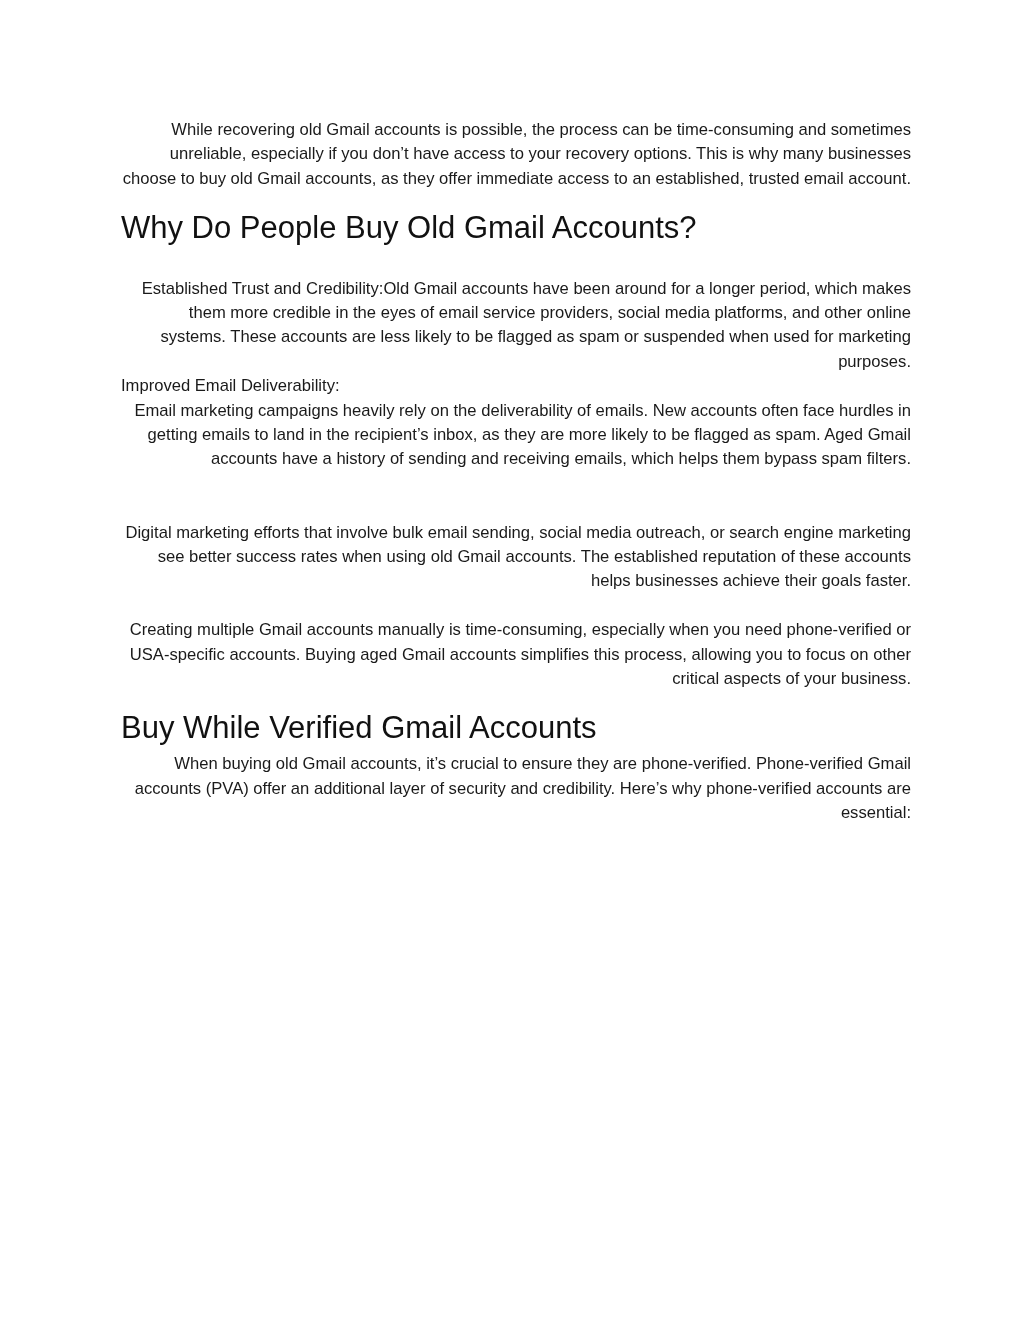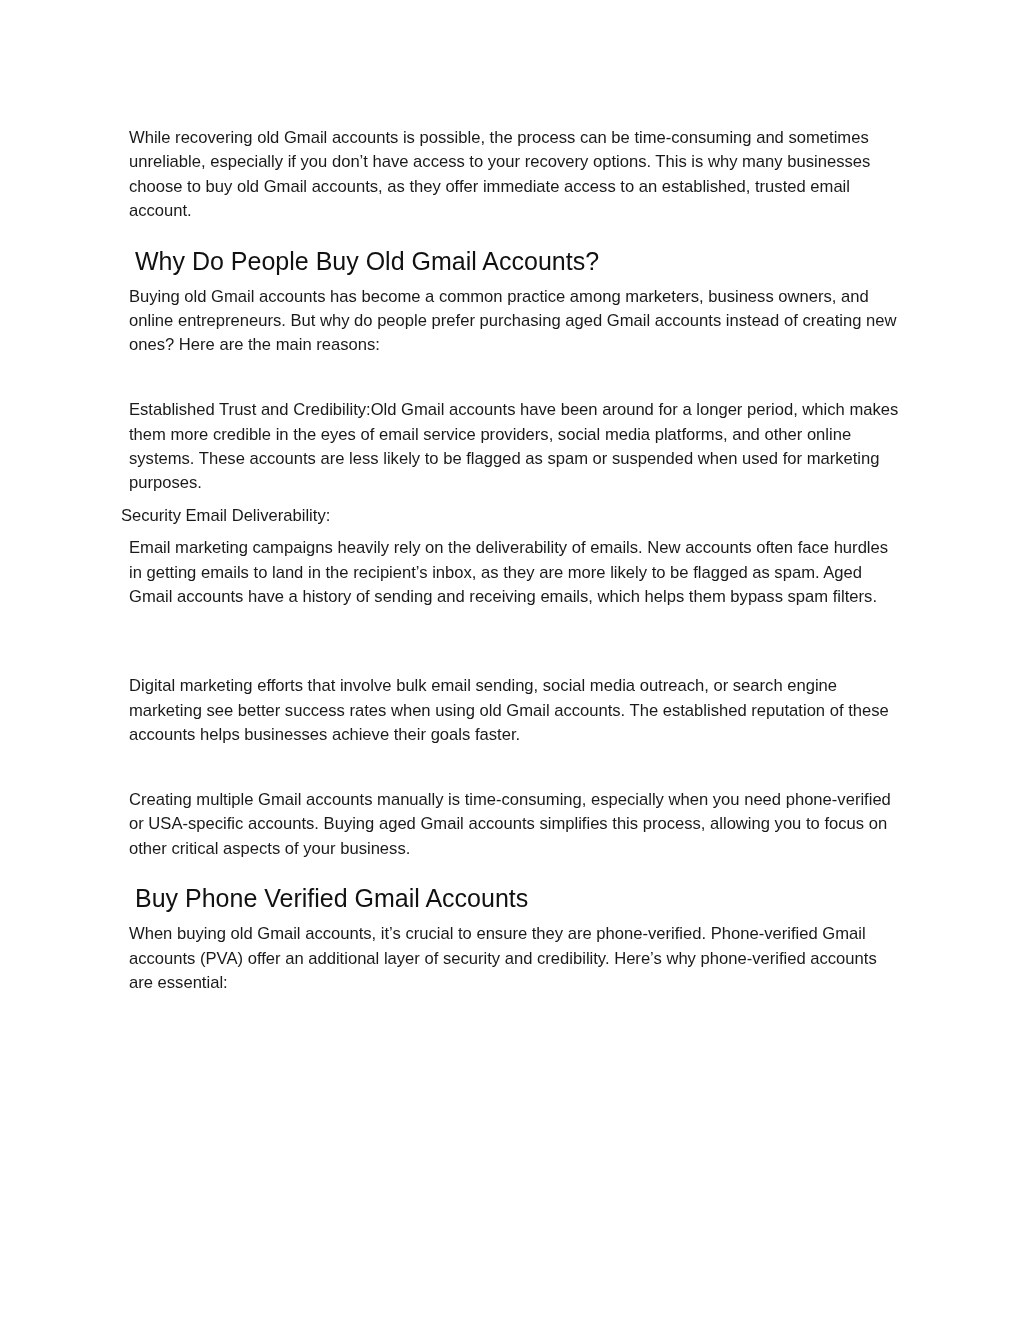--- a/index.html
+++ b/index.html
@@ -17,33 +17,34 @@
       position: absolute;
       left: 121px;
       top: 118px;
       width: 790px;
       font-family: "Liberation Sans", sans-serif;
       color: #1a1a1a;
       font-size: 16.6px;
       line-height: 24.4px;
     }
     .para {
-      margin: 8px;
+      margin: 0;
       white-space: normal;
+      text-align: right;
     }
     .gap {
       height: 24.4px;
     }
     .heading {
       font-family: "Liberation Sans", sans-serif;
       font-weight: normal;
-      font-size: 25px;
+      font-size: 31px;
       line-height: 32px;
       color: #111111;
-      margin: 14px;
+      margin: 0;
     }
     .h-first {
       margin-top: 21px;
       margin-bottom: 8px;
     }
     .h-second {
       margin-top: 21px;
       margin-bottom: 8px;
     }
     .label-line {
@@ -52,40 +53,39 @@
   </style>
 </head>
 <body>
 
 <div class="page">
 
   <p class="para">While recovering old Gmail accounts is possible, the process can be time-consuming and sometimes unreliable, especially if you don’t have access to your recovery options. This is why many businesses choose to buy old Gmail accounts, as they offer immediate access to an established, trusted email account.</p>
 
   <h2 class="heading h-first">Why Do People Buy Old Gmail Accounts?</h2>
 
-  <p class="para">Buying old Gmail accounts has become a common practice among marketers, business owners, and online entrepreneurs. But why do people prefer purchasing aged Gmail accounts instead of creating new ones? Here are the main reasons:</p>
 
   <div class="gap"></div>
 
   <p class="para"><span>Established Trust and Credibility:</span><span>Old Gmail accounts have been around for a longer period, which makes them more credible in the eyes of email service providers, social media platforms, and other online systems. These accounts are less likely to be flagged as spam or suspended when used for marketing purposes.</span></p>
 
-  <p class="label-line">Security Email Deliverability:</p>
+  <p class="label-line">Improved Email Deliverability:</p>
   <p class="para">Email marketing campaigns heavily rely on the deliverability of emails. New accounts often face hurdles in getting emails to land in the recipient’s inbox, as they are more likely to be flagged as spam. Aged Gmail accounts have a history of sending and receiving emails, which helps them bypass spam filters.</p>
 
   <div class="gap"></div>
 
 
   <div class="gap"></div>
 
   <p class="para">Digital marketing efforts that involve bulk email sending, social media outreach, or search engine marketing see better success rates when using old Gmail accounts. The established reputation of these accounts helps businesses achieve their goals faster.</p>
 
   <div class="gap"></div>
 
   <p class="para">Creating multiple Gmail accounts manually is time-consuming, especially when you need phone-verified or USA-specific accounts. Buying aged Gmail accounts simplifies this process, allowing you to focus on other critical aspects of your business.</p>
 
-  <h2 class="heading h-second">Buy Phone Verified Gmail Accounts</h2>
+  <h2 class="heading h-second">Buy While Verified Gmail Accounts</h2>
 
   <p class="para">When buying old Gmail accounts, it’s crucial to ensure they are phone-verified. Phone-verified Gmail accounts (PVA) offer an additional layer of security and credibility. Here’s why phone-verified accounts are essential:</p>
 
   <div class="gap"></div>
 
 
 </div>
 
 </body></html>

